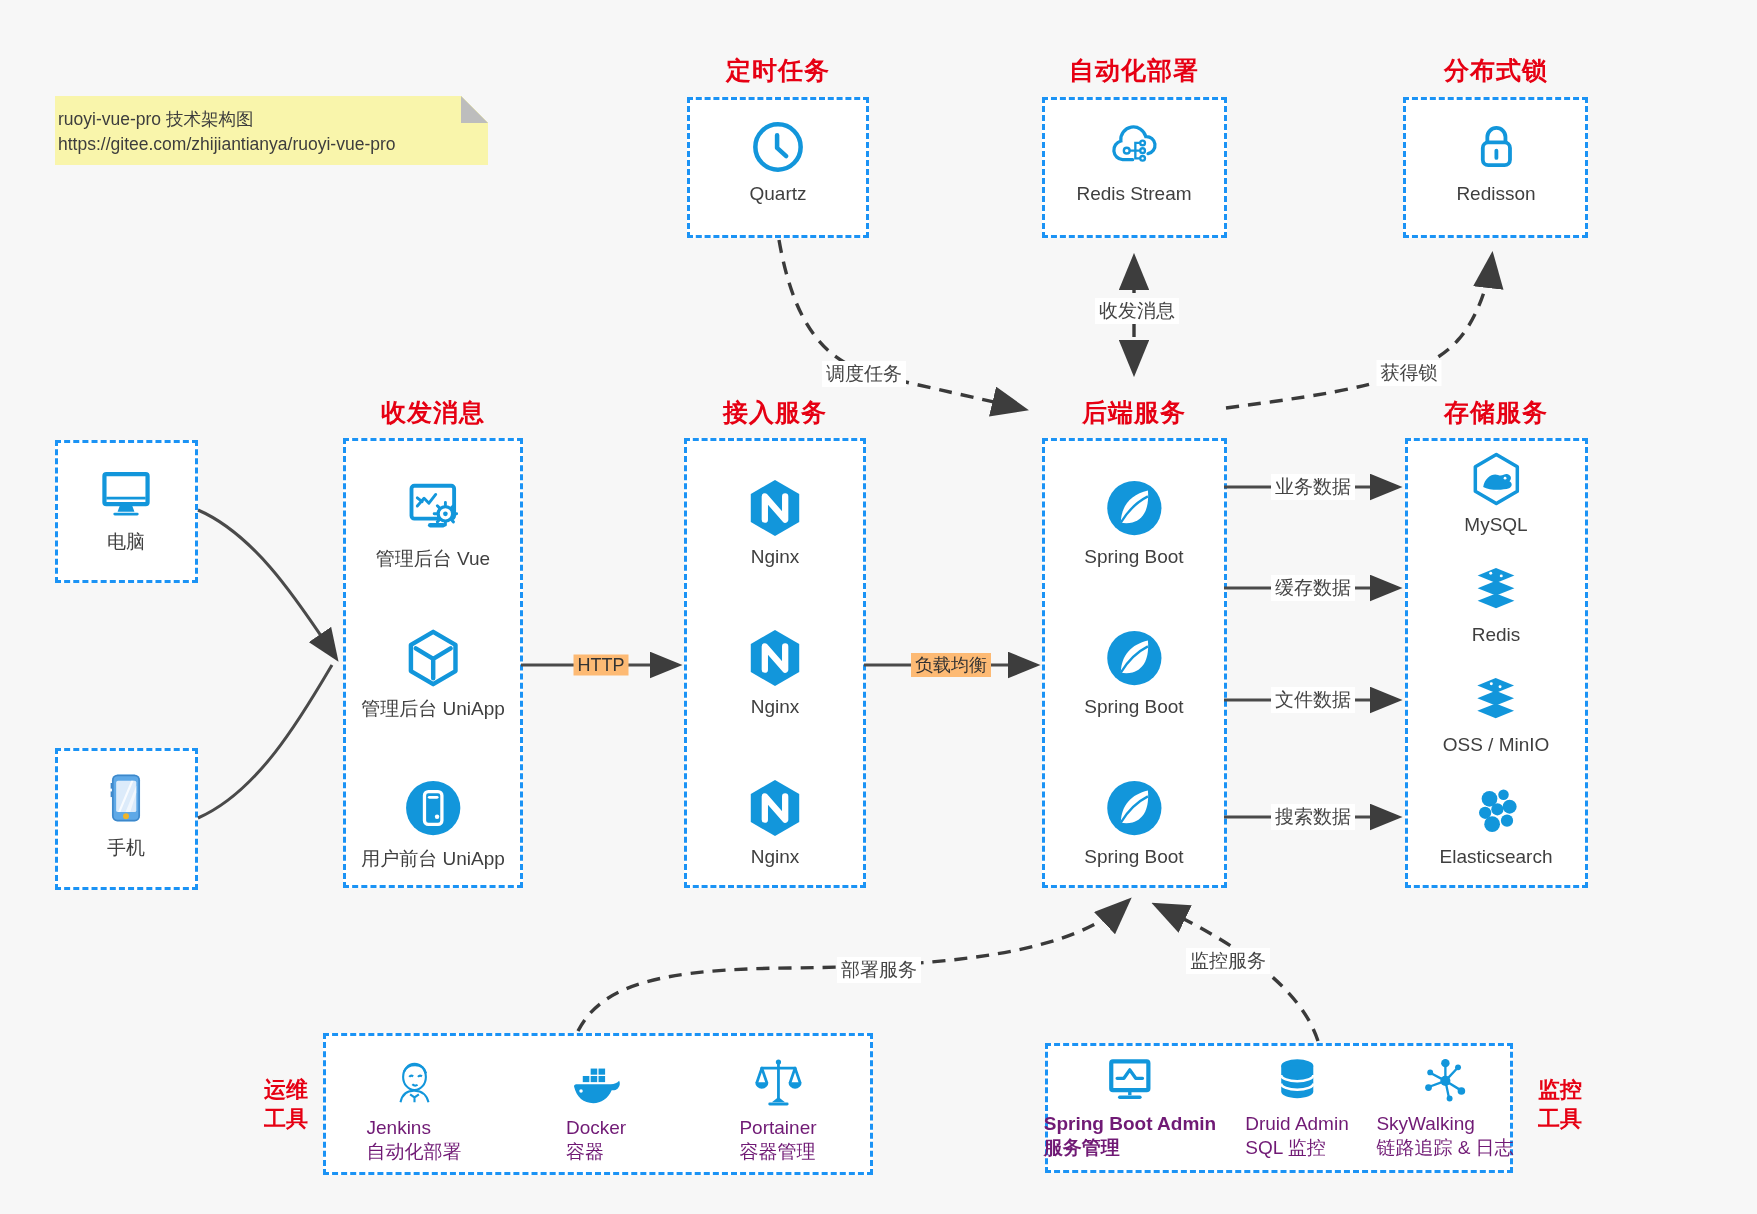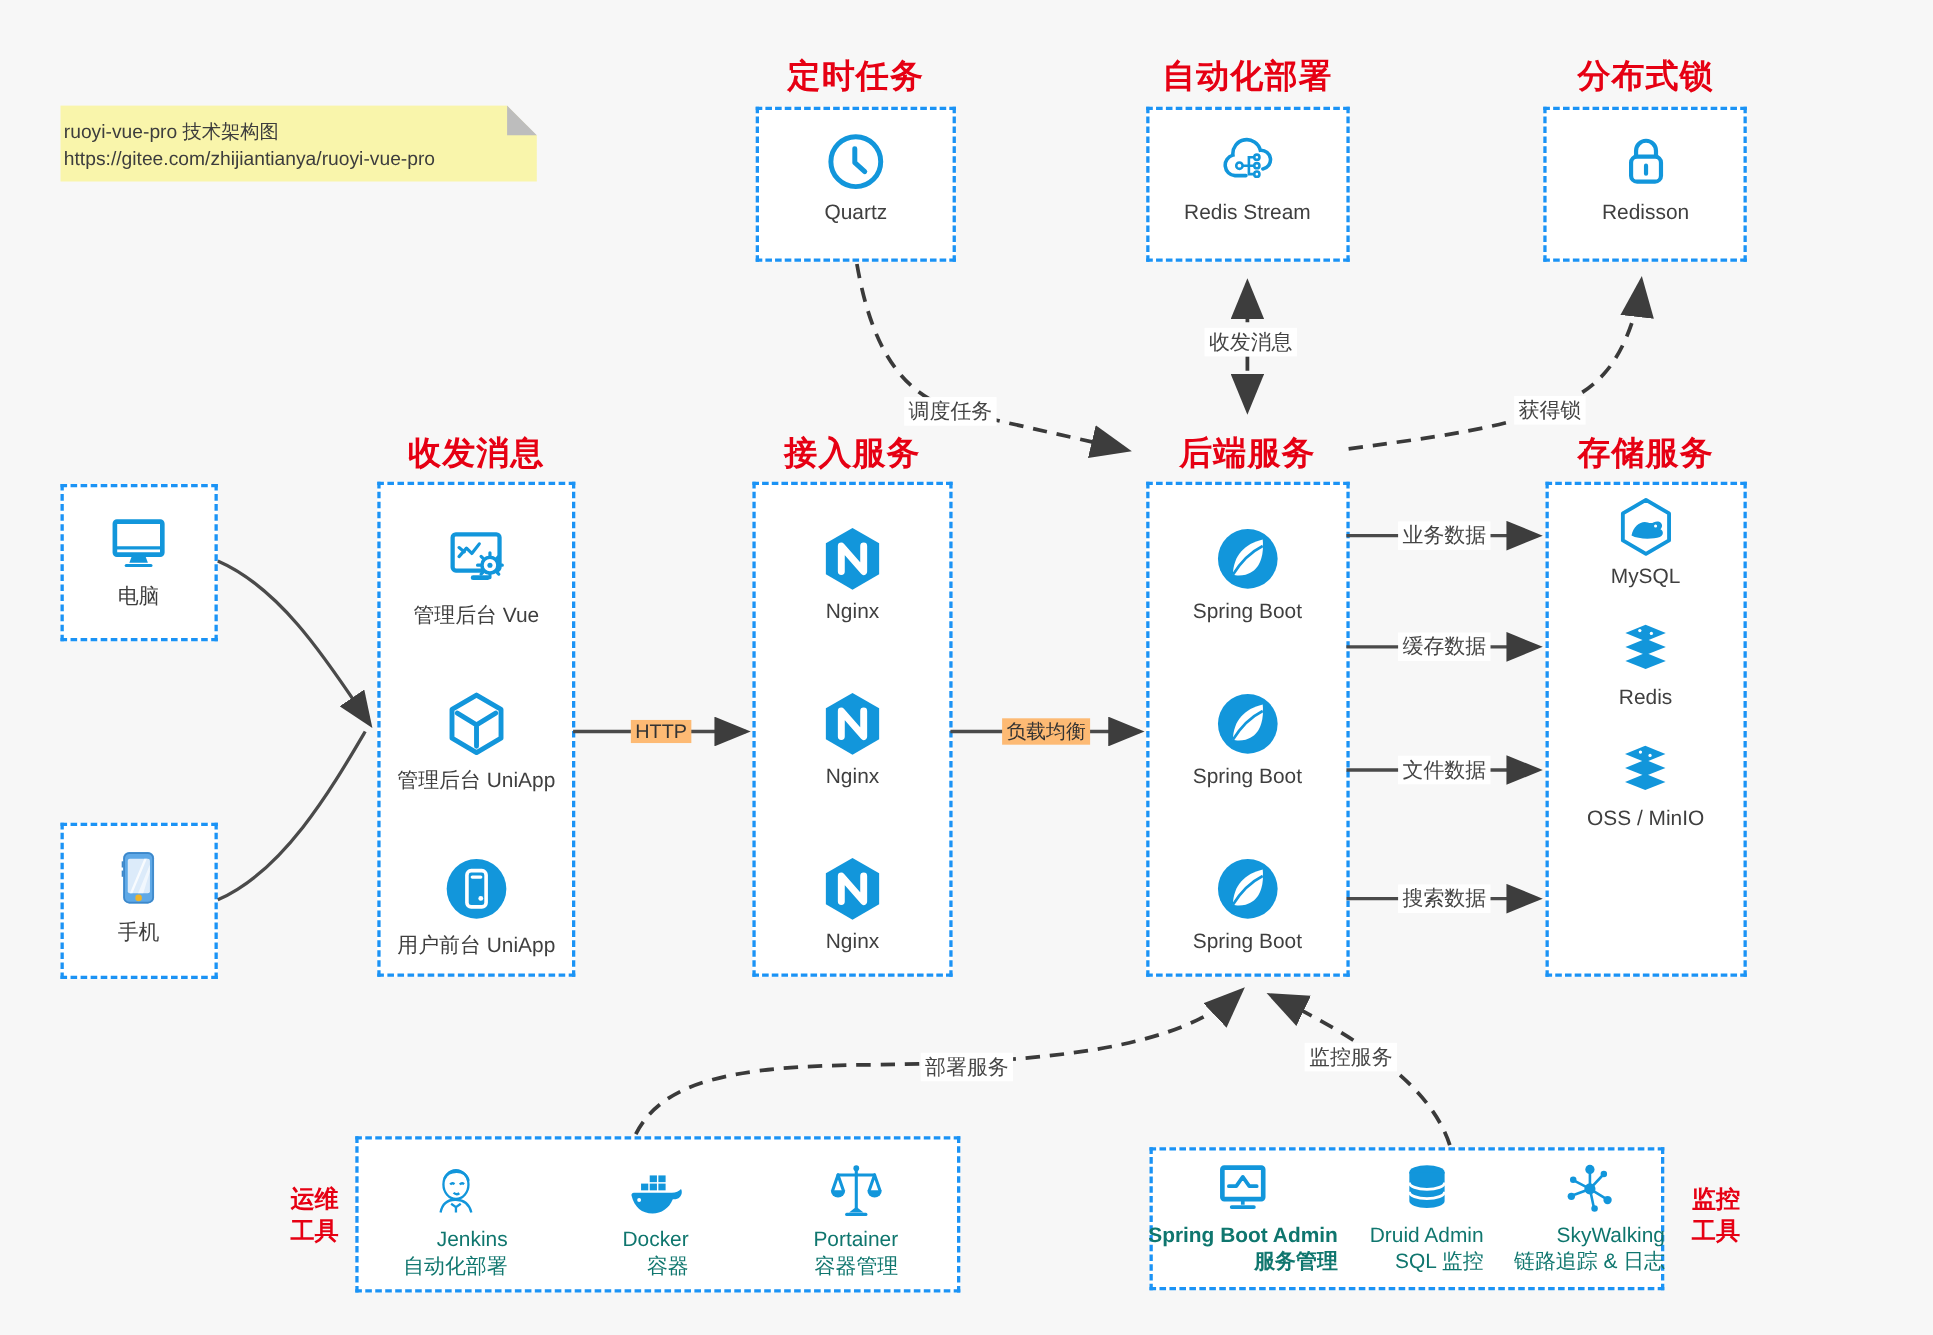--- a/index.html
+++ b/index.html
@@ -1,23 +1,23 @@
 <!DOCTYPE html>
 <html><head>
 <meta charset="utf-8">
 <style>
   html,body{margin:0;padding:0;}
   body{background:#e9e9e9;font-family:"Liberation Sans","DejaVu Sans",sans-serif;}
   .canvas{position:relative;width:1757px;height:1214px;background:#f7f7f7;overflow:hidden;}
   .box{position:absolute;background:#fff;border:3px dashed #1b93f5;}
-  .title{position:absolute;transform:translate(-50%,-50%);color:#e60013;font-weight:bold;font-size:30px;white-space:nowrap;letter-spacing:1px;}
+  .title{position:absolute;transform:translate(-50%,-50%);color:#e60013;font-weight:bold;font-size:25px;white-space:nowrap;letter-spacing:1px;}
   .side-label{position:absolute;transform:translate(-50%,-50%);color:#e60013;font-weight:bold;font-size:22px;text-align:center;line-height:29px;white-space:nowrap;}
   .node{position:absolute;transform:translate(-50%,0);display:flex;flex-direction:column;align-items:center;}
   .node .lbl{font-size:19px;color:#3f3f3f;white-space:nowrap;margin-top:7px;}
-  .node .lbl2{font-size:19px;color:#0f766e;white-space:nowrap;margin-top:5px;text-align:right;line-height:24px;}
+  .node .lbl2{font-size:19px;color:#701a75;white-space:nowrap;margin-top:5px;text-align:left;line-height:24px;}
   .edge-label{position:absolute;transform:translate(-50%,-50%);font-size:19px;color:#454545;background:#fff;padding:0 4px;white-space:nowrap;}
   .edge-label.plain{background:#fdba74;font-size:18px;color:#333;}
   .note{position:absolute;left:55px;top:96px;width:433px;height:69px;background:linear-gradient(225deg,#f7f7f7 0 19px,#f9f5ab 19px);box-sizing:border-box;padding:11px 0 0 3px;font-size:17.5px;color:#3d3d3d;line-height:25px;}
   .note .fold{position:absolute;top:0;right:0;width:0;height:0;border-bottom:27px solid #bdbdbd;border-right:27px solid transparent;}
   svg.overlay{position:absolute;left:0;top:0;pointer-events:none;}
   .ic{display:block;}
 </style>
 </head>
 <body>
 
@@ -209,20 +209,34 @@
         <path d="M32 22.5 L53 31 L32 39.5 L11 31 Z"></path>
         <path d="M32 37 L53 45.5 L32 54 L11 45.5 Z"></path>
       </g>
       <g fill="#fff">
           <circle cx="27" cy="14.5" r="1.7"></circle>
           <circle cx="37" cy="18" r="1.7"></circle>
         </g>
     </svg>
     <div class="lbl">OSS / MinIO</div>
   </div>
+  <div class="node" style="left:1496px;top:783px;">
+    <svg class="ic" width="56" height="56" viewBox="0 0 64 64">
+      <g fill="#1296db">
+        <circle cx="24" cy="18" r="9"></circle>
+          <circle cx="40" cy="13.5" r="6"></circle>
+          <circle cx="47" cy="27" r="8"></circle>
+        <circle cx="19" cy="34" r="7"></circle>
+          <circle cx="33" cy="30" r="7"></circle>
+          <circle cx="27" cy="47" r="9"></circle>
+          <circle cx="44" cy="43" r="7"></circle>
+      </g>
+    </svg>
+    <div class="lbl">Elasticsearch</div>
+  </div>
 
   <div class="side-label" style="left:286px;top:1104px;">
     <div>运维</div>
     <div>工具</div>
   </div>
   <div class="box" style="left:323px;top:1033px;width:544px;height:136px;"></div>
   <div class="node" style="left:414px;top:1055px;">
     <svg class="ic" width="56" height="56" viewBox="0 0 64 64">
       <g fill="none" stroke="#1296db" stroke-width="2.4">
         <ellipse cx="32" cy="25" rx="13" ry="15"></ellipse>

